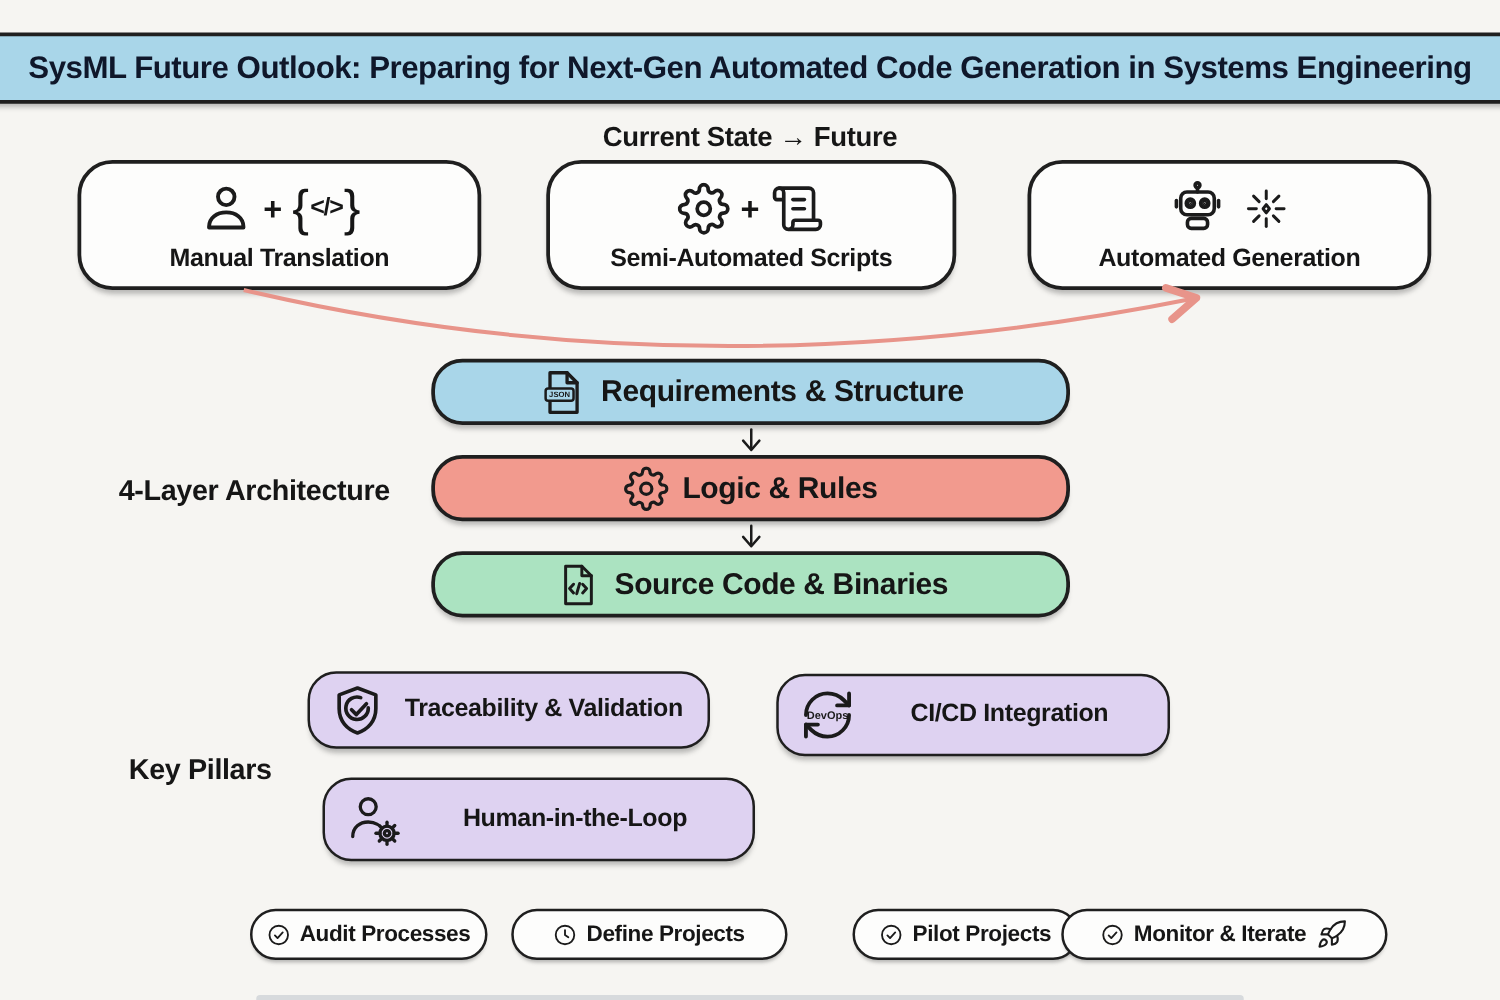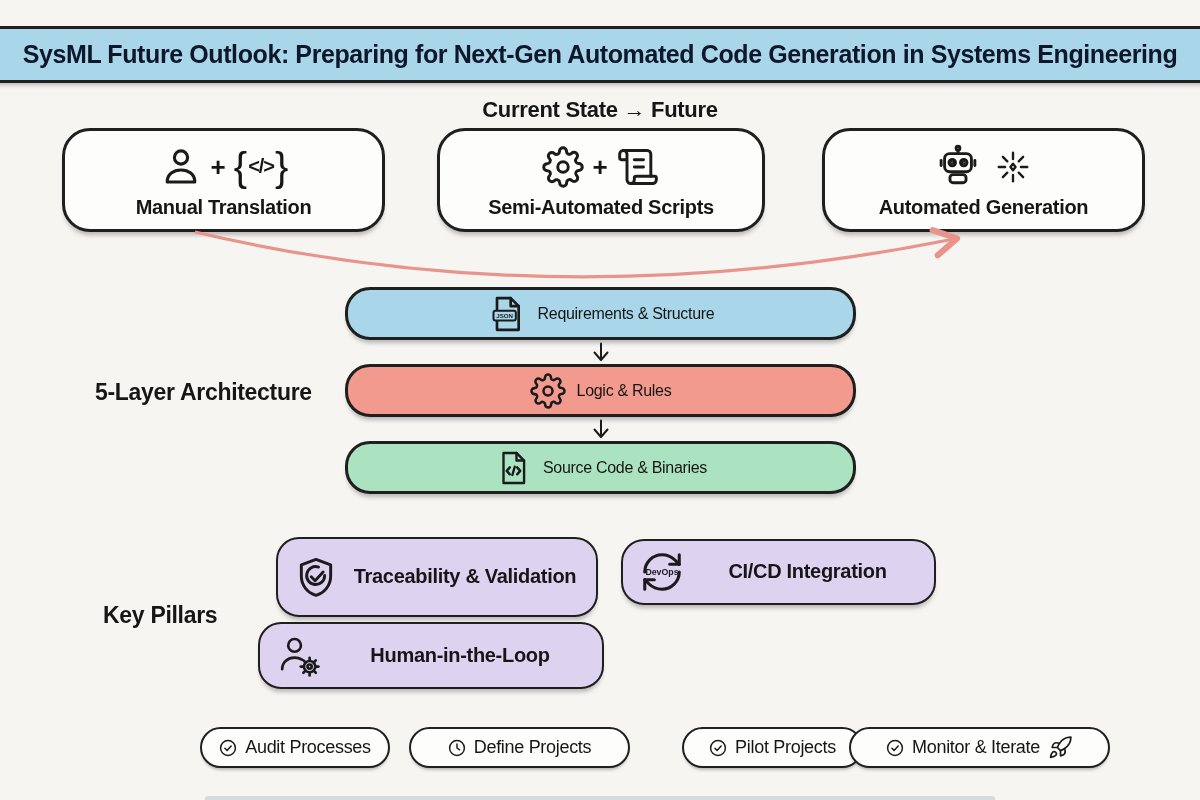--- a/index.html
+++ b/index.html
@@ -31,37 +31,37 @@
   .stage-label { font-weight:700; font-size:20px; letter-spacing:-.3px; }
 
   .curve { position:absolute; left:140px; top:222px; }
 
   .side-label { position:absolute; font-weight:700; font-size:23px; letter-spacing:-.3px; white-space:nowrap; }
 
   .layers { position:absolute; left:345px; top:287px; width:511px; }
   .bar { height:53px; border:3px solid #1f1f1f; border-radius:25px;
          display:flex; align-items:center; justify-content:center; gap:11px;
          box-shadow:0 5px 4px -2px rgba(70,70,70,.35); }
-  .bar span.lbl { font-weight:400; font-size:16px; letter-spacing:-.3px; }
+  .bar span.lbl { font-weight:700; font-size:24px; letter-spacing:-.3px; }
   .bar-blue { background:#a9d6e9; }
   .bar-red  { background:#f29a8e; }
   .bar-green{ background:#abe3c1; }
   .down-arrow { display:block; margin:1px auto; }
 
   .pillar { position:absolute; background:#ded2f1; border:2.5px solid #1f1f1f; border-radius:23px;
             display:flex; align-items:center; padding:0 16px; gap:12px;
             box-shadow:0 5px 4px -2px rgba(70,70,70,.35); }
   .pillar-text { flex:1; text-align:center; font-weight:700; font-size:20px;
                  line-height:1.18; letter-spacing:-.3px; }
 
   .pill { position:absolute; top:727px; height:41px; background:#fdfdfc;
           border:2.5px solid #1f1f1f; border-radius:21px;
           display:flex; align-items:center; justify-content:center; gap:8px;
           box-shadow:0 4px 3px -2px rgba(70,70,70,.35); }
-  .pill span.lbl { font-weight:400; font-size:18px; letter-spacing:-.3px; white-space:nowrap; }
+  .pill span.lbl { font-weight:700; font-size:18px; letter-spacing:-.3px; white-space:nowrap; }
 
   .bottom-strip { position:absolute; left:205px; bottom:0; width:790px; height:4px;
                   background:#d7dadd; border-radius:3px 3px 0 0; }
 </style>
 </head>
 <body>
 
 <div class="canvas">
 
   <svg width="0" height="0" style="position:absolute" aria-hidden="true">
@@ -164,21 +164,21 @@
 
   <svg class="curve" width="880" height="75" viewBox="0 0 880 75">
     <defs>
       <marker id="ah" markerWidth="11" markerHeight="11" refX="7.5" refY="5.5" orient="auto">
         <path d="M1.5 1.5L8.5 5.5L1.5 9.5" fill="none" stroke="#e8948a" stroke-width="1.9" stroke-linecap="round" stroke-linejoin="round"></path>
       </marker>
     </defs>
     <path d="M55 10 Q420 96 814 17" fill="none" stroke="#e8948a" stroke-width="3.2" marker-end="url(#ah)"></path>
   </svg>
 
-  <div class="side-label" style="left:95px;top:379px">5-Layer Architecture</div>
+  <div class="side-label" style="left:95px;top:379px">4-Layer Architecture</div>
 
   <div class="layers">
     <div class="bar bar-blue">
       <svg class="icon" width="40" height="40" viewBox="0 0 24 24" stroke-width="1.6">
         <use href="#file-g"></use>
         <rect x="3.9" y="10.1" width="13.4" height="5.8" rx="1.2" fill="#a9d6e9" stroke-width="1.2"></rect>
         <text x="10.6" y="14.4" text-anchor="middle" font-size="3.7" font-weight="700" fill="#1b1b1b" stroke="none">JSON</text>
       </svg>
       <span class="lbl">Requirements &amp; Structure</span>
     </div>
@@ -200,21 +200,21 @@
         <polyline points="10 11.6 8 13.8 10 16"></polyline>
         <polyline points="14.6 11.6 16.6 13.8 14.6 16"></polyline>
         <line x1="13.1" y1="11.2" x2="11.6" y2="16.4"></line>
       </svg>
       <span class="lbl">Source Code &amp; Binaries</span>
     </div>
   </div>
 
   <div class="side-label" style="left:103px;top:602px">Key Pillars</div>
 
-  <div class="pillar" style="left:276px;top:537px;width:322px;height:80px">
+  <div class="pillar" style="left:246px;top:537px;width:322px;height:62px">
     <svg class="icon" width="44" height="44" viewBox="0 0 24 24" stroke-width="1.6">
       <path d="M12 2.4L20 5.4V11.5C20 16.8 16.6 20.5 12 22 7.4 20.5 4 16.8 4 11.5V5.4z"></path>
       <path d="M16.7 11.1a4.9 4.9 0 1 1-3.3-4.5"></path>
       <path d="M9.4 11.9l2.1 2.1 4.4-4.7"></path>
     </svg>
     <div class="pillar-text">Traceability &amp; Validation</div>
   </div>
 
   <div class="pillar" style="left:621px;top:539px;width:315px;height:66px">
     <svg class="icon" width="46" height="46" viewBox="0 0 24 24" stroke-width="1.6">

